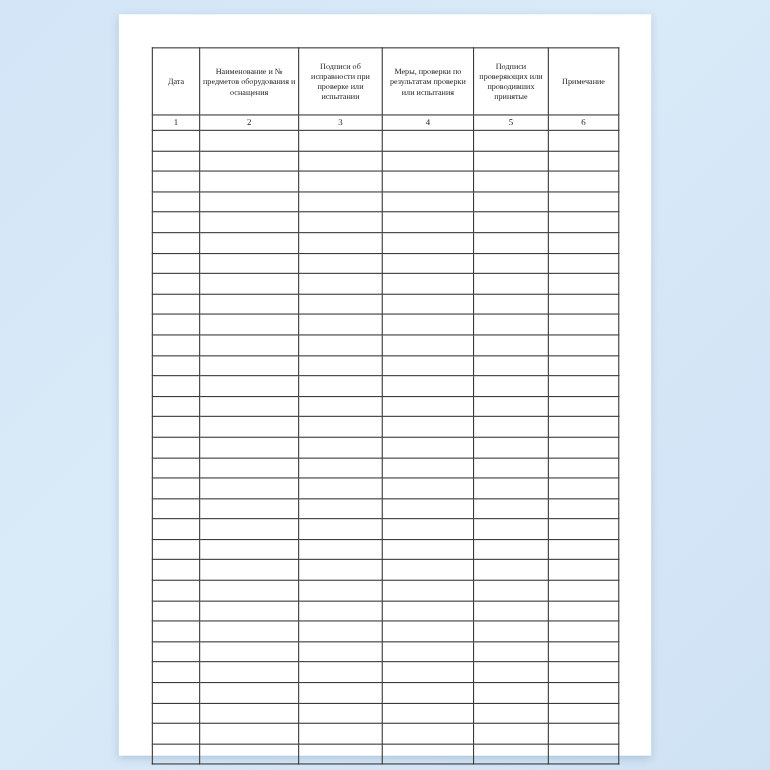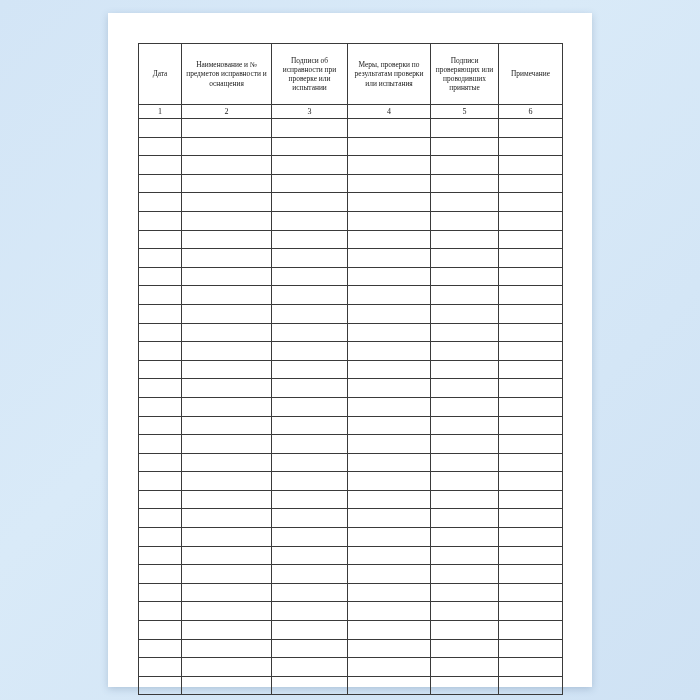--- a/index.html
+++ b/index.html
@@ -85,21 +85,21 @@
           <col class="c1">
             <col class="c2">
             <col class="c3">
           <col class="c4">
             <col class="c5">
             <col class="c6">
         </colgroup>
         <thead>
           <tr>
             <th>Дата</th>
-            <th>Наименование и № предметов исправности и оснащения</th>
+            <th>Наименование и № предметов оборудования и оснащения</th>
             <th>Подписи об исправности при проверке или испытании</th>
             <th>Меры, проверки по результатам проверки или испытания</th>
             <th>Подписи проверяющих или проводивших принятые</th>
             <th>Примечание</th>
           </tr>
         </thead>
         <tbody>
           <tr class="numrow">
             <td>1</td>
             <td>2</td>

